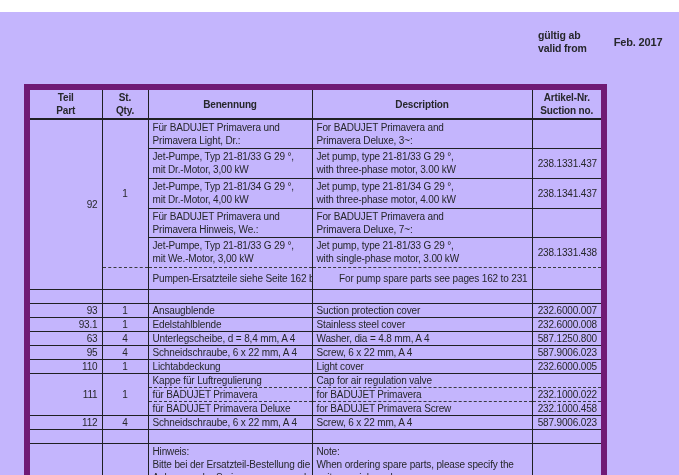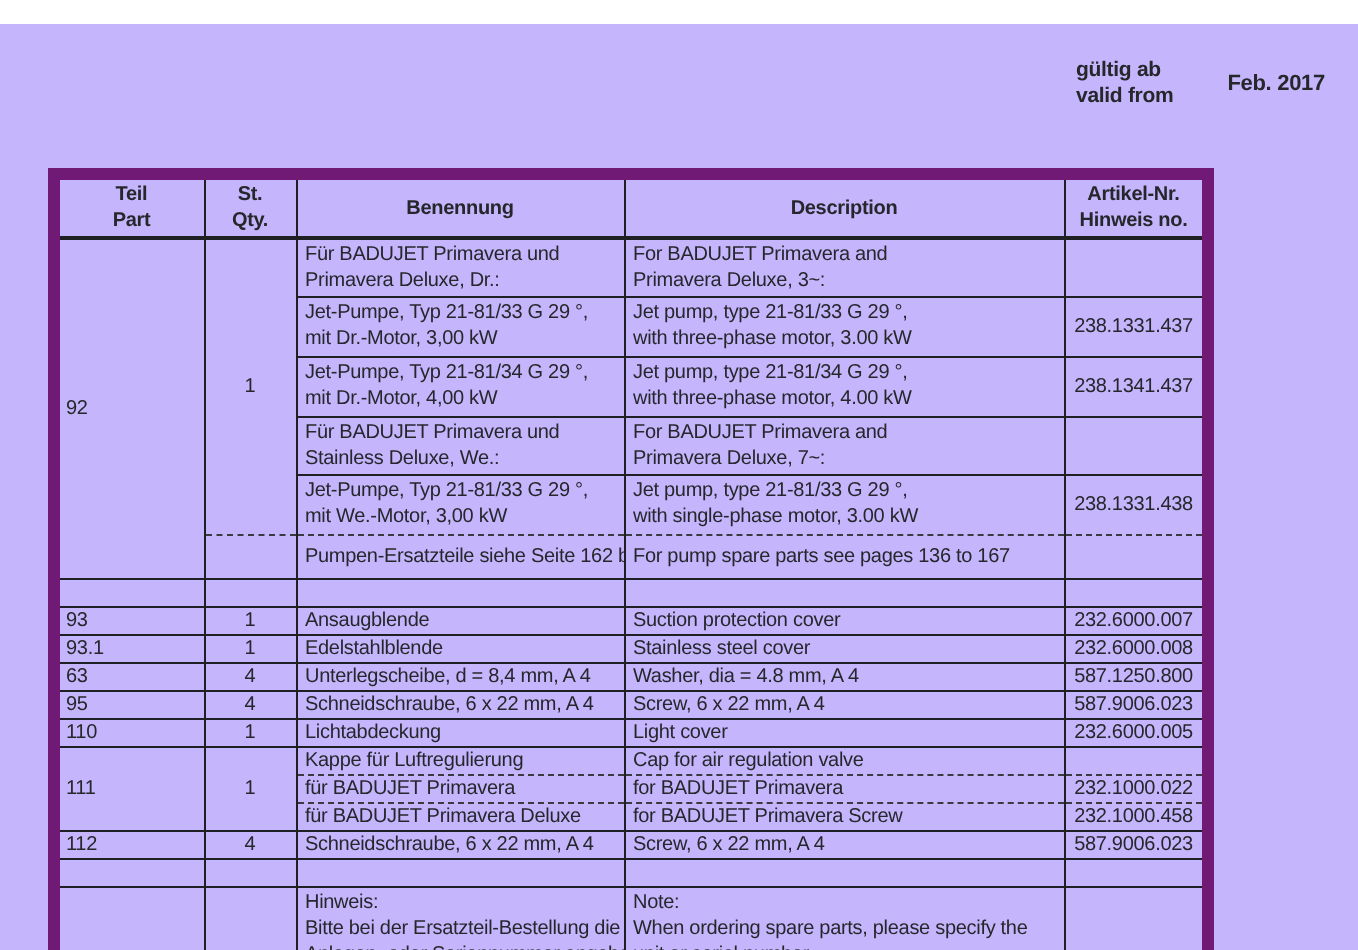--- a/index.html
+++ b/index.html
@@ -15,23 +15,23 @@
               border-collapse:collapse;table-layout:fixed;
               border:6px solid #701a75;}
   col.w-part{width:75px;} col.w-qty{width:46px;} col.w-de{width:164px;}
   col.w-en{width:220px;} col.w-art{width:72px;}
   th,td{border-left:1px solid #1f2023;border-right:1px solid #1f2023;
         border-top:none;border-bottom:1px solid #1f2023;
         font-size:10px;line-height:13px;padding:0 4px;vertical-align:top;
         overflow:hidden;white-space:nowrap;}
   th{font-weight:bold;text-align:center;vertical-align:middle;
      border-bottom:2px solid #1f2023;padding:1px 2px;}
-  .c-part{text-align:left;padding-left:3px;vertical-align:middle;}
+  .c-part{text-align:right;padding-left:3px;vertical-align:middle;}
   .c-qty{text-align:center;vertical-align:middle;}
-  .c-art{text-align:center;vertical-align:middle;}
+  .c-art{text-align:right;vertical-align:middle;}
   .it{}
   .dash-b{border-bottom:1px dashed #3a3b3e;}
   tr.r13 td{height:13px;}
   tr.r21 td{height:21px;}
   tr.r26 th{height:26px;}
   tr.r27 td{height:27px;}
   tr.r28 td{height:28px;}
   tr.note-row td{height:42px;vertical-align:top;}
   .pad-t{padding-top:1px;}
 </style>
@@ -64,30 +64,30 @@
         <div>Part</div>
       </th>
       <th>
         <div>St.</div>
         <div>Qty.</div>
       </th>
       <th>Benennung</th>
       <th>Description</th>
       <th>
         <div>Artikel-Nr.</div>
-        <div>Hinweis no.</div>
+        <div>Suction no.</div>
       </th>
     </tr>
 
     <tr class="r27">
       <td class="c-part" rowspan="6">92</td>
       <td class="c-qty dash-b" rowspan="5">1</td>
       <td class="it pad-t">
         <div>Für BADUJET Primavera und</div>
-        <div>Primavera Deluxe, Dr.:</div>
+        <div>Primavera Light, Dr.:</div>
       </td>
       <td class="it pad-t">
         <div>For BADUJET Primavera and</div>
         <div>Primavera Deluxe, 3~:</div>
       </td>
       <td class="c-art"></td>
     </tr>
     <tr class="r28">
       <td class="pad-t">
         <div>Jet-Pumpe, Typ 21-81/33 G 29 °,</div>
@@ -106,21 +106,21 @@
       </td>
       <td class="pad-t">
         <div>Jet pump, type 21-81/34 G 29 °,</div>
         <div>with three-phase motor, 4.00 kW</div>
       </td>
       <td class="c-art">238.1341.437</td>
     </tr>
     <tr class="r27">
       <td class="it pad-t">
         <div>Für BADUJET Primavera und</div>
-        <div>Stainless Deluxe, We.:</div>
+        <div>Primavera Hinweis, We.:</div>
       </td>
       <td class="it pad-t">
         <div>For BADUJET Primavera and</div>
         <div>Primavera Deluxe, 7~:</div>
       </td>
       <td class="c-art"></td>
     </tr>
     <tr class="r28">
       <td class="pad-t dash-b">
         <div>Jet-Pumpe, Typ 21-81/33 G 29 °,</div>
@@ -128,21 +128,21 @@
       </td>
       <td class="pad-t dash-b">
         <div>Jet pump, type 21-81/33 G 29 °,</div>
         <div>with single-phase motor, 3.00 kW</div>
       </td>
       <td class="c-art dash-b">238.1331.438</td>
     </tr>
     <tr class="r21">
       <td class="c-qty"></td>
       <td class="it c-part" style="padding-left:4px;">Pumpen-Ersatzteile siehe Seite 162 bis 167</td>
-      <td class="it c-part" style="padding-left:4px;">For pump spare parts see pages 136 to 167</td>
+      <td class="it c-part" style="padding-left:4px;">For pump spare parts see pages 162 to 231</td>
       <td class="c-art"></td>
     </tr>
 
     <tr class="r13">
       <td></td>
           <td></td>
       <td></td>
           <td></td>
       <td></td>
     </tr>

